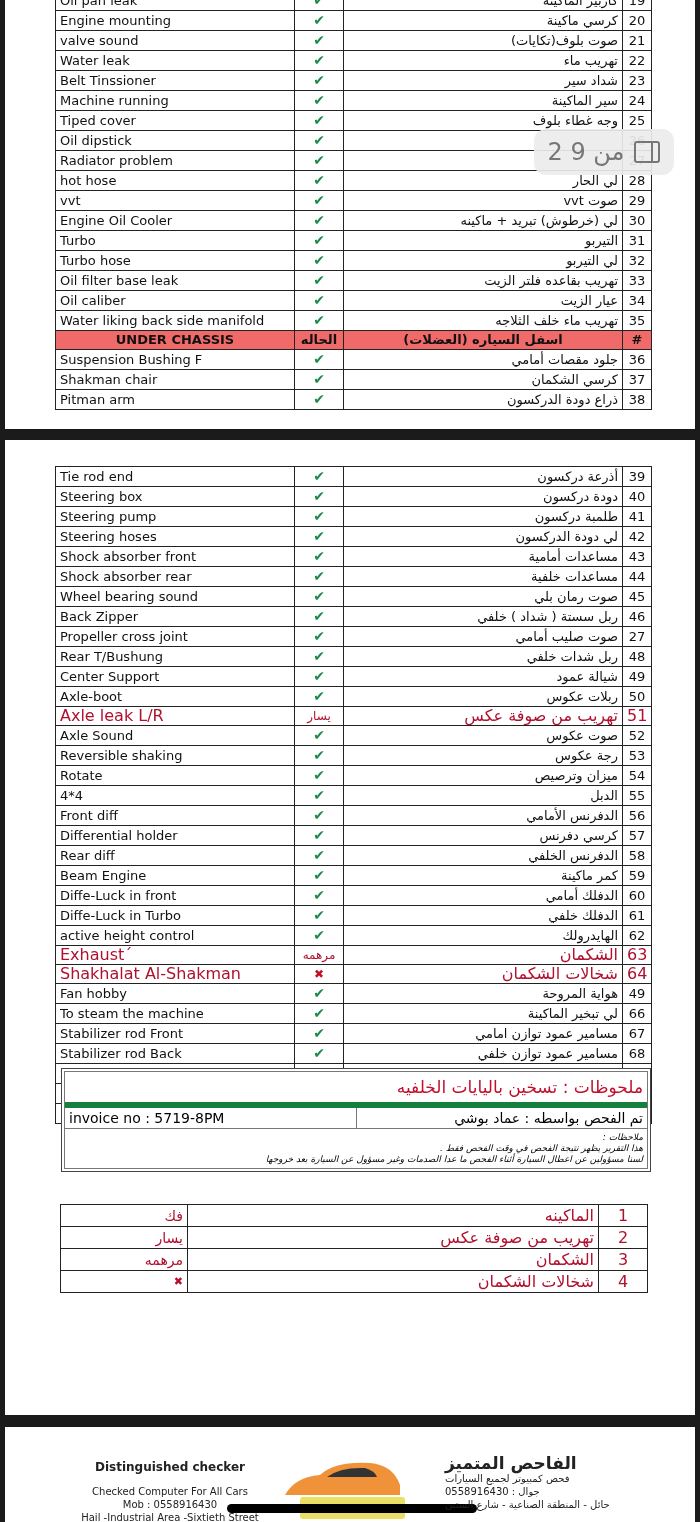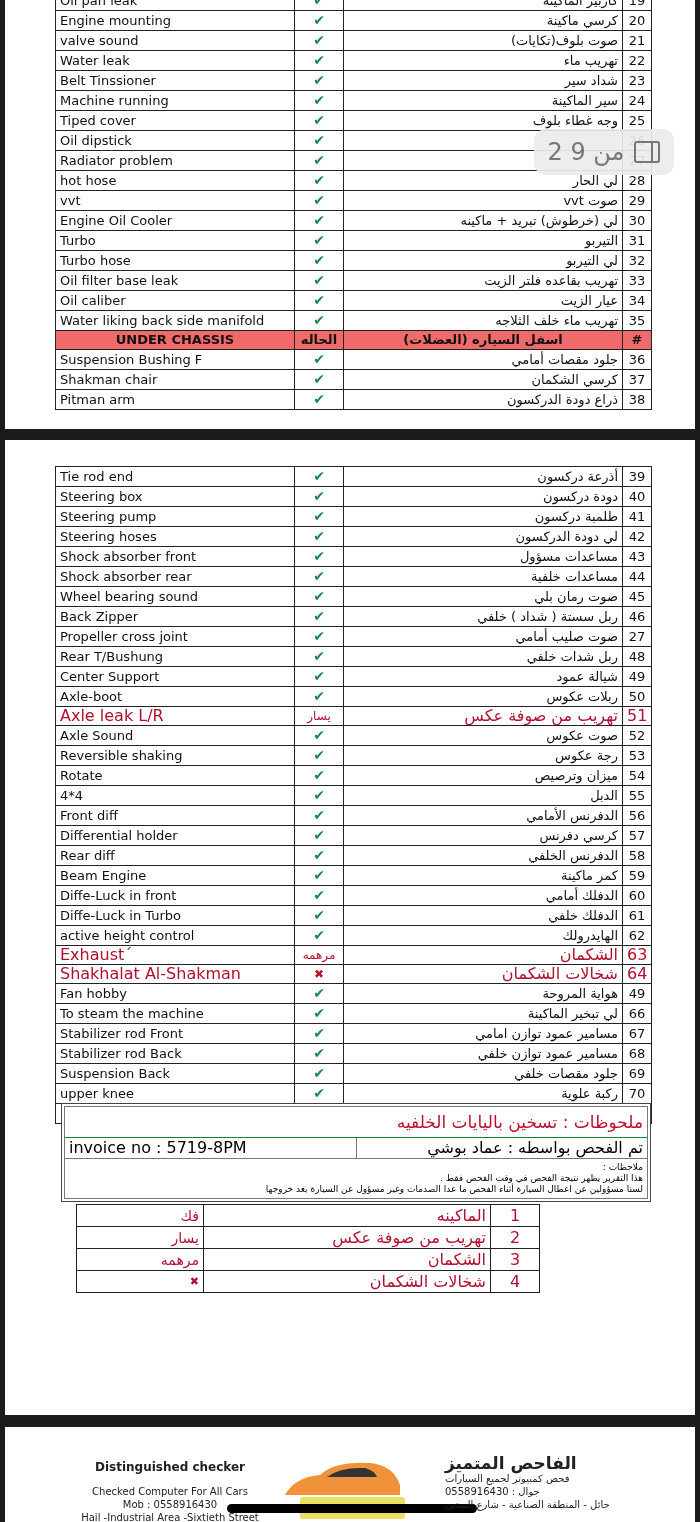--- a/index.html
+++ b/index.html
@@ -18,25 +18,25 @@
   .cross { color:#c0102a; font-weight:bold; font-size:12px; }
   tr.fault td { color:#b0102e; font-size:16px; height:18px; }
   tr.fault td.st { font-size:12px; }
   tr.header td { background:#f06a6a; font-weight:bold; text-align:center; color:#111;margin-top:9px; }
   .overlay { position:absolute; left:518px; top:129px; width:140px; height:46px; background:rgba(235,235,235,0.92); border-radius:12px; display:flex; align-items:center; justify-content:center; gap:10px; color:#777; font-size:24px;margin-left:16px; }
   .overlay .ico { width:22px; height:18px; border:2px solid #777; border-radius:3px; position:relative; }
   .overlay .ico:after { content:""; position:absolute; right:5px; top:0; width:2px; height:18px; background:#777; }
   .notes { position:absolute; left:56px; width:588px; border:1px solid #444; background:#fff; }
   .notes .inner { border:1px solid #777; margin:2px; }
   .row-remark { color:#c0102e; font-size:17px; direction:rtl; text-align:right; padding:2px 4px; height:26px; line-height:26px; }
-  .row-split { display:flex; border-top:1px solid #15803d; height:20px; font-size:16px; }
+  .row-split { display:flex; border-top:6px solid #15803d; height:20px; font-size:14px; }
   .row-split div { flex:1; padding:0 4px; line-height:20px; }
   .row-split .r { text-align:right; direction:rtl; border-left:1px solid #777; }
-  .row-disc { border-top:1px solid #777; direction:rtl; text-align:right; font-size:9px; padding:3px 4px; line-height:11px; }
-  table.summary { position:absolute; left:71px; width:464px; border-collapse:collapse; table-layout:fixed; top:764px;padding-left:12px; }
+  .row-disc { border-top:1px solid #777; direction:rtl; text-align:right; font-size:9px; padding:3px 4px; line-height:11px;font-style:italic; }
+  table.summary { position:absolute; left:55px; width:588px; border-collapse:collapse; table-layout:fixed; top:764px;padding-left:12px; }
   table.summary td { border:1px solid #222; height:21px; color:#b0102e; font-size:16px; padding:0 4px; }
   table.summary td.n { width:40px; text-align:center; }
   table.summary td.d { text-align:right; direction:rtl; }
   table.summary td.s { width:118px; text-align:right; direction:rtl; font-size:14px; }
   .footer-en { position:absolute; left:70px; top:34px; width:190px; text-align:center; font-size:10px; color:#222; line-height:13px; }
   .footer-en .t { font-weight:bold; font-size:12px; margin-bottom:11px; }
   .footer-ar { position:absolute; left:440px; top:30px; width:180px; text-align:left; direction:rtl; font-size:10px; color:#222; line-height:13px; }
   .footer-ar .t { font-weight:bold; font-size:17px; margin-bottom:2px; }
   .logo { position:absolute; left:270px; top:28px; width:150px; height:70px; }
   .redact { position:absolute; left:222px; top:77px; width:250px; height:9px; background:#000; border-radius:5px; }
@@ -205,21 +205,21 @@
         </tr>
         <tr>
           <td class="en">Steering hoses</td>
           <td class="st"><span class="check">✔</span></td>
           <td class="ar">لي دودة الدركسون</td>
           <td class="no">42</td>
         </tr>
         <tr>
           <td class="en">Shock absorber front</td>
           <td class="st"><span class="check">✔</span></td>
-          <td class="ar">مساعدات مسؤول</td>
+          <td class="ar">مساعدات أمامية</td>
           <td class="no">43</td>
         </tr>
         <tr>
           <td class="en">Shock absorber rear</td>
           <td class="st"><span class="check">✔</span></td>
           <td class="ar">مساعدات خلفية</td>
           <td class="no">44</td>
         </tr>
         <tr>
           <td class="en">Wheel bearing sound</td>
@@ -379,21 +379,21 @@
         </tr>
         <tr>
           <td class="en">Lower knee</td>
           <td class="st"><span class="check">✔</span></td>
           <td class="ar">ركبة سفلية</td>
           <td class="no">71</td>
         </tr>
       </tbody>
     </table>
 
-  <div class="notes" style="top:663px;">
+  <div class="notes" style="top:628px;">
     <div class="inner">
       <div class="row-remark">ملحوظات : تسخين باليايات الخلفيه</div>
       <div class="row-split">
         <div class="l">invoice no : 5719-8PM</div>
         <div class="r">تم الفحص بواسطه : عماد بوشي</div>
       </div>
       <div class="row-disc">
         <div>ملاحظات :</div>
         <div>هذا التقرير يظهر نتيجة الفحص في وقت الفحص فقط .</div>
         <div>لسنا مسؤولين عن اعطال السيارة أثناء الفحص ما عدا الصدمات وغير مسؤول عن السيارة بعد خروجها</div>

